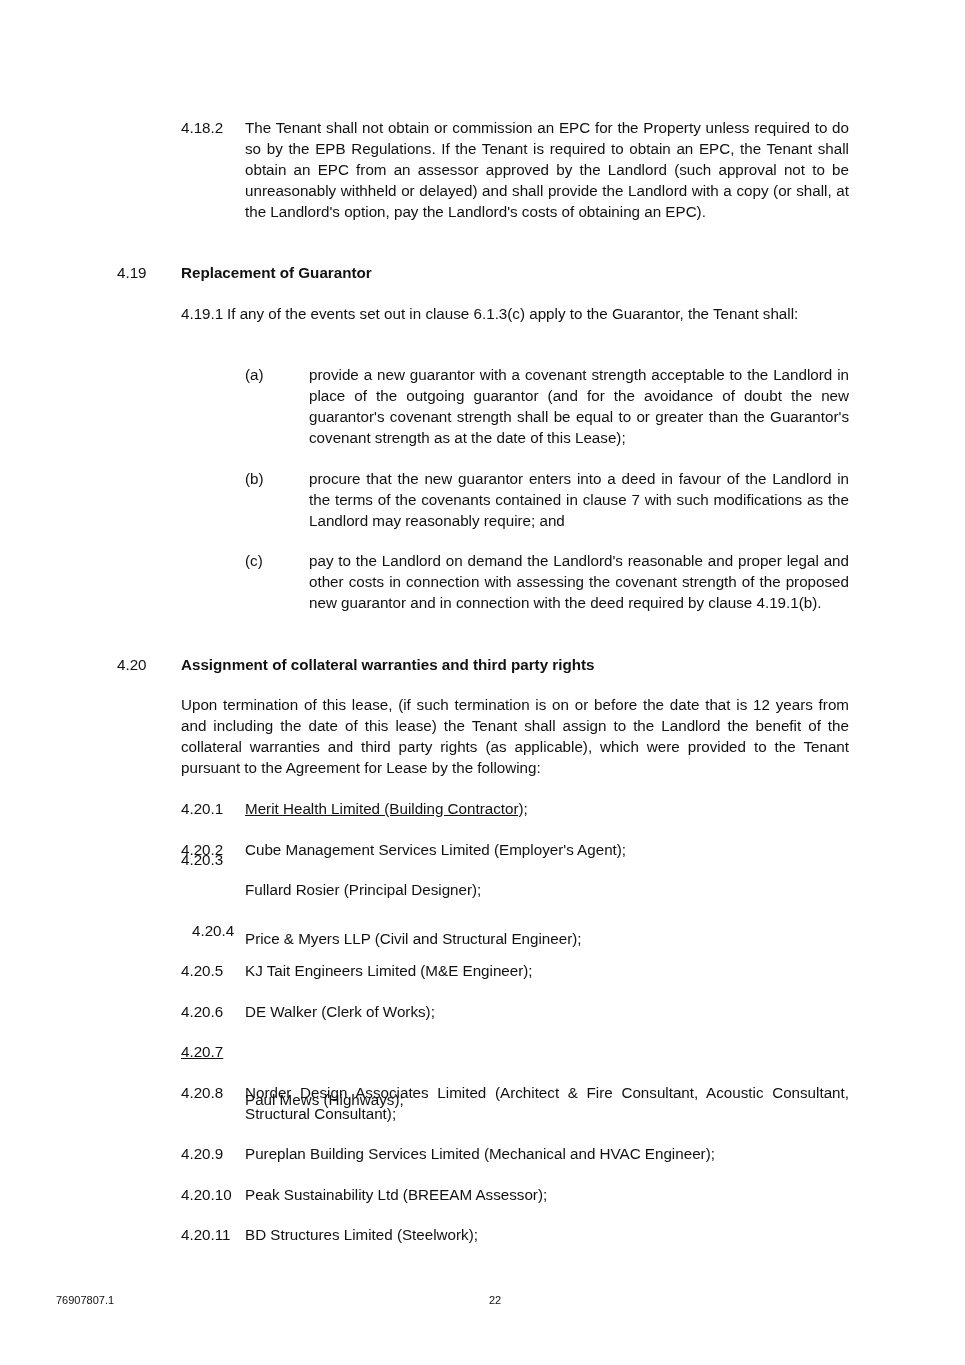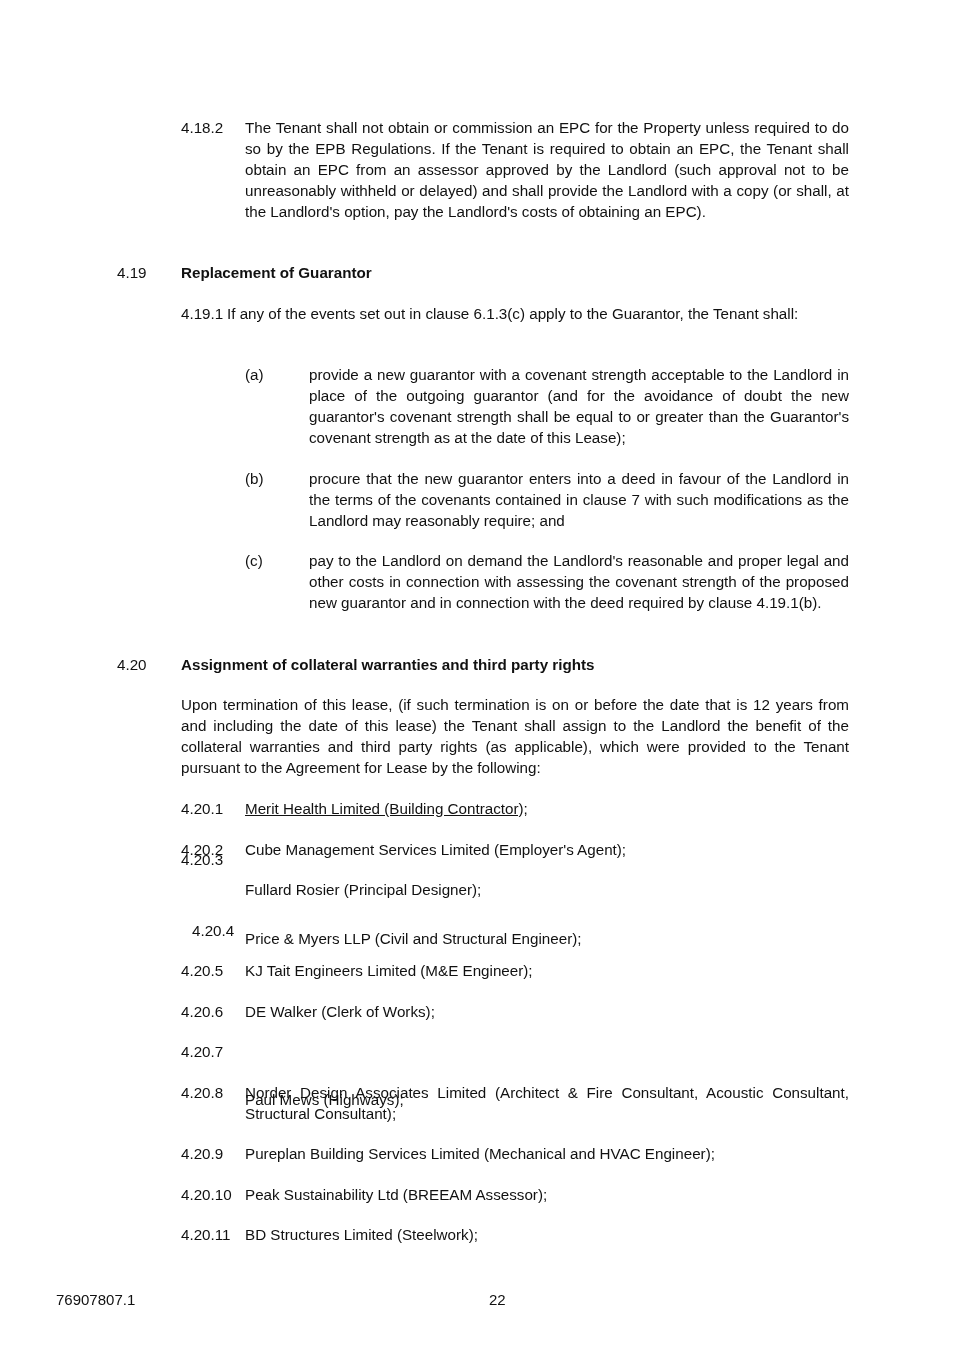--- a/index.html
+++ b/index.html
@@ -4,21 +4,21 @@
 <style>
   html, body { margin: 0; padding: 0; background: #ffffff; }
   body {
     width: 965px; height: 1365px; position: relative; overflow: hidden;
     font-family: "Liberation Sans", "DejaVu Sans", sans-serif;
     color: #111111; font-size: 15.2px; line-height: 21px;
   }
   .num { position: absolute; white-space: nowrap; }
   .txt { position: absolute; text-align: justify; text-align-last: left; }
   .heading { font-weight: bold; }
-  .footer { position: absolute; font-size: 15px; line-height: 12px; color: #111; }
+  .footer { position: absolute; font-size: 11px; line-height: 12px; color: #111; }
 </style>
 </head>
 <body>
 
 <div>
   <span class="num" style="left:181px; top:117px;text-align:center;">4.18.2</span>
   <div class="txt" style="left:245px; top:117px; width:604px;">The Tenant shall not obtain or commission an EPC for the Property unless required to do so by the EPB Regulations. If the Tenant is required to obtain an EPC, the Tenant shall obtain an EPC from an assessor approved by the Landlord (such approval not to be unreasonably withheld or delayed) and shall provide the Landlord with a copy (or shall, at the Landlord's option, pay the Landlord's costs of obtaining an EPC).</div>
 </div>
 
 <div>
@@ -69,21 +69,21 @@
   </div>
   <div>
     <span class="num" style="left:181px; top:960px;">4.20.5</span>
     <div class="txt" style="left:245px; top:960px; width:604px;">KJ Tait Engineers Limited (M&amp;E Engineer);</div>
   </div>
   <div>
     <span class="num" style="left:181px; top:1001px;">4.20.6</span>
     <div class="txt" style="left:245px; top:1001px; width:604px;">DE Walker (Clerk of Works);</div>
   </div>
   <div>
-    <span class="num" style="left:181px; top:1041px;">4.20.7</span>
+    <span class="num" style="left:181px; top:1041px;text-decoration:underline;">4.20.7</span>
     <div class="txt" style="left:245px; top:1041px; width:604px;margin-top:48px;">Paul Mews (Highways);</div>
   </div>
   <div>
     <span class="num" style="left:181px; top:1082px;">4.20.8</span>
     <div class="txt" style="left:245px; top:1082px; width:604px;">Norder Design Associates Limited (Architect &amp; Fire Consultant, Acoustic Consultant, Structural Consultant);</div>
   </div>
   <div>
     <span class="num" style="left:181px; top:1143px;">4.20.9</span>
     <div class="txt" style="left:245px; top:1143px; width:604px;">Pureplan Building Services Limited (Mechanical and HVAC Engineer);</div>
   </div>

